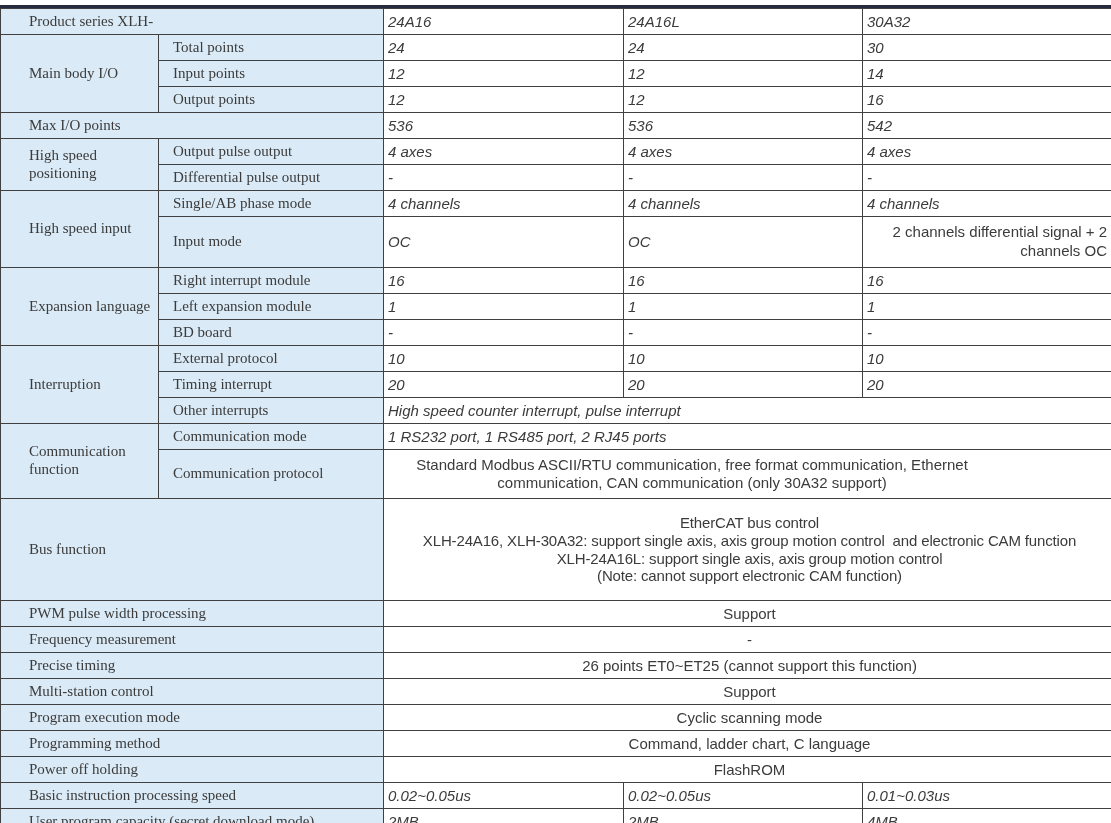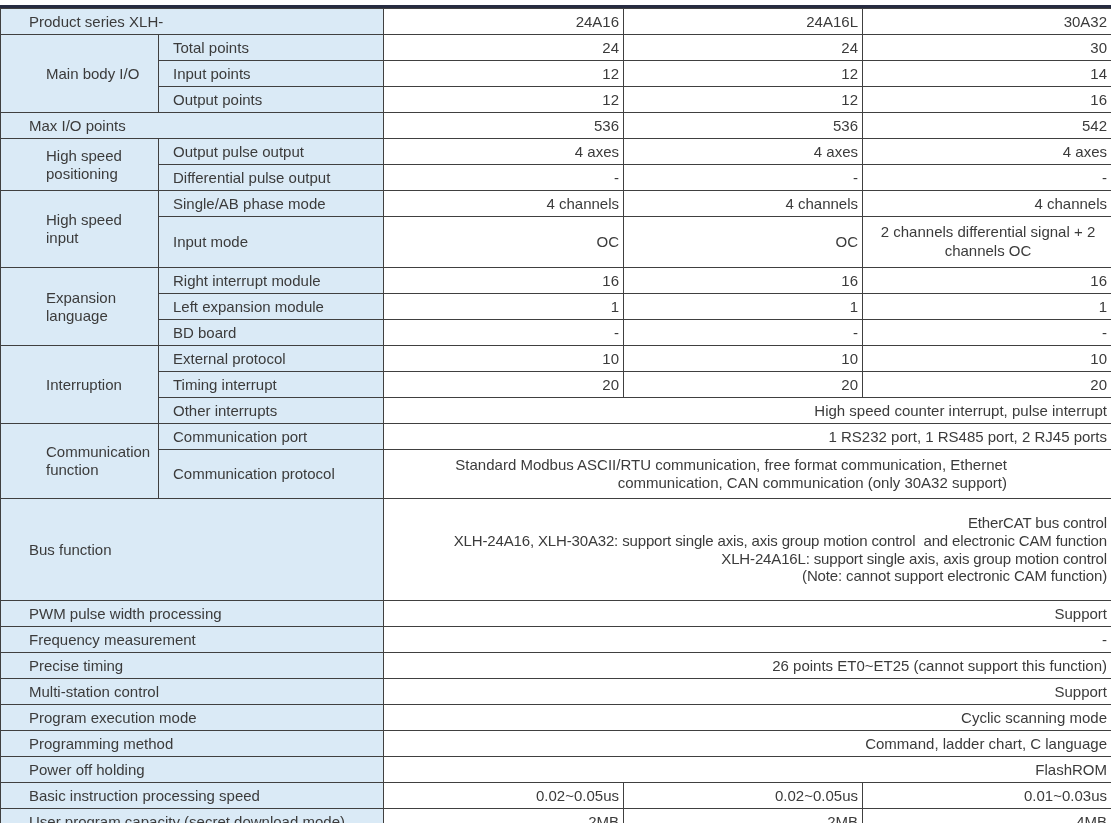--- a/index.html
+++ b/index.html
@@ -23,27 +23,27 @@
   }
   td{
     border:1px solid #404040;
     padding:1px 4px;
     height:23px;
     line-height:1.18;
     vertical-align:middle;
     box-sizing:content-box;
     overflow:hidden;
   }
-  td.grp, td.sub, td.lbl{background:#daeaf6;}
-  td.grp{padding-left:45px;}
+  td.grp, td.sub, td.lbl{background:#daeaf6;font-family:Liberation Serif, serif;}
+  td.grp{padding-left:28px;}
   td.lbl{padding-left:28px;}
   td.sub{padding-left:14px;}
-  td.val{text-align:right;}
-  td.vleft{text-align:right;padding-left:23px;}
-  td.v3{text-align:center;padding-left:6px;padding-right:4px;line-height:1.25;}
+  td.val{text-align:left;font-style:italic;}
+  td.vleft{text-align:center;padding-left:8px;}
+  td.v3{text-align:right;padding-left:6px;padding-right:4px;line-height:1.25;}
   tr.rh2 td{height:48px;}
   tr.rproto td{height:46px;}
   tr.rbus td{height:99px;}
   .busline{white-space:pre-wrap;letter-spacing:-0.15px;}
   .protowrap{max-width:600px;}
 </style>
 </head>
 <body>
 
 <div class="frame">
@@ -152,21 +152,21 @@
     <td class="val">20</td>
     <td class="val">20</td>
   </tr>
   <tr>
     <td class="sub">Other interrupts</td>
     <td class="val" colspan="3">High speed counter interrupt, pulse interrupt</td>
   </tr>
 
   <tr>
     <td class="grp" rowspan="2">Communication function</td>
-    <td class="sub">Communication port</td>
+    <td class="sub">Communication mode</td>
     <td class="val" colspan="3">1 RS232 port, 1 RS485 port, 2 RJ45 ports</td>
   </tr>
   <tr class="rproto">
     <td class="sub">Communication protocol</td>
     <td class="vleft" colspan="3">
       <div class="protowrap">Standard Modbus ASCII/RTU communication, free format communication, Ethernet communication, CAN communication (only 30A32 support)</div>
     </td>
   </tr>
 
   <tr class="rbus">

